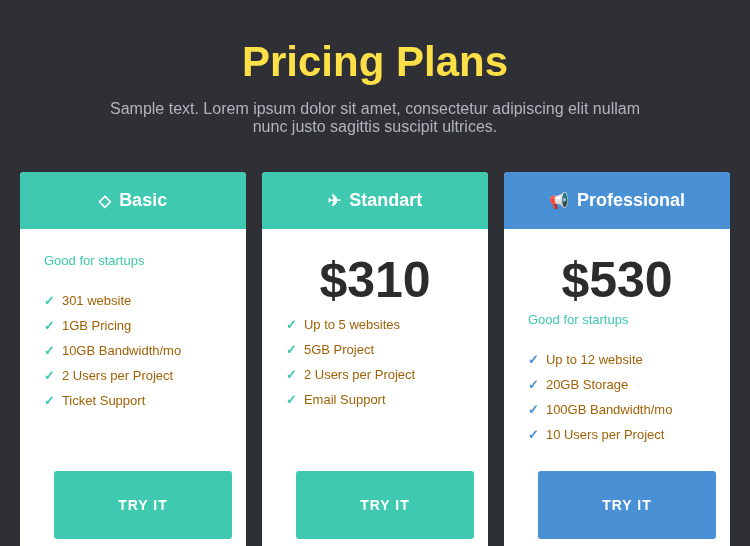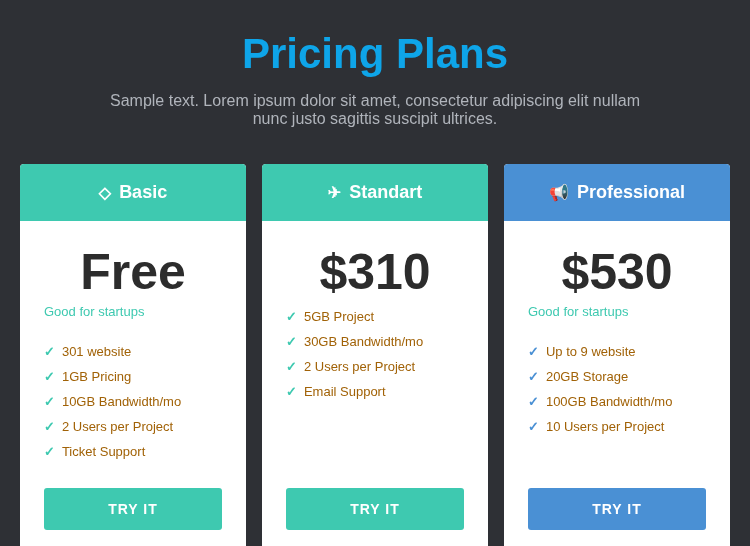--- a/index.html
+++ b/index.html
@@ -12,21 +12,22 @@
       flex-direction: column;
       align-items: center;
       justify-content: center;
       padding: 30px 20px;
     }
     .page-title {
       font-size: 42px;
       font-weight: 700;
       text-align: center;
       margin-bottom: 14px;
-      color: #0ea5e9;
+      color: #fde047;
+      margin-top: 8px;
     }
     .page-subtitle {
       font-size: 16px;
       text-align: center;
       color: #b0b4bb;
       margin-bottom: 36px;
       max-width: 560px;
     }
     .plans-container {
       display: flex;
@@ -97,30 +98,31 @@
       content: '✓';
       color: #3ec9b0;
       font-weight: 700;
       font-size: 13px;
       flex-shrink: 0;
     }
     .plan-features li.blue-check::before { color: #4a90d4; }
     .plan-btn {
       display: block;
       width: 100%;
-      padding: 13px;
+      padding: 26px;
       border: none;
       border-radius: 3px;
       font-size: 14px;
       font-weight: 700;
       letter-spacing: 1px;
       cursor: pointer;
       text-align: center;
       color: #fff;
       text-transform: uppercase;
+      margin-left: 10px;
     }
     .plan-btn.green { background: #3ec9b0; }
     .plan-btn.blue { background: #4a90d4; }
     .icon-symbol {
       font-size: 16px;
     }
   </style>
 </head>
 <body>
 
@@ -128,58 +130,57 @@
 
 <p class="page-subtitle">Sample text. Lorem ipsum dolor sit amet, consectetur adipiscing elit nullam nunc justo sagittis suscipit ultrices.</p>
 
 <div class="plans-container">
 <div class="plan-card">
       <div class="plan-header basic">
         <span class="icon-symbol">◇</span>
         <span>Basic</span>
       </div>
       <div class="plan-body">
-        <div class="plan-price">Free</div>
         <div class="plan-tagline">Good for startups</div>
         <ul class="plan-features">
           <li class="">301 website</li>
           <li class="">1GB Pricing</li>
           <li class="">10GB Bandwidth/mo</li>
           <li class="">2 Users per Project</li>
           <li class="">Ticket Support</li>
         </ul>
         <button class="plan-btn green">TRY IT</button>
       </div>
     </div>
     <div class="plan-card">
       <div class="plan-header standart">
         <span class="icon-symbol">✈</span>
         <span>Standart</span>
       </div>
       <div class="plan-body">
         <div class="plan-price">$310</div>
         <ul class="plan-features">
+          <li class="">Up to 5 websites</li>
           <li class="">5GB Project</li>
-          <li class="">30GB Bandwidth/mo</li>
           <li class="">2 Users per Project</li>
           <li class="">Email Support</li>
         </ul>
         <button class="plan-btn green">TRY IT</button>
       </div>
     </div>
     <div class="plan-card">
       <div class="plan-header professional">
         <span class="icon-symbol">📢</span>
         <span>Professional</span>
       </div>
       <div class="plan-body">
         <div class="plan-price">$530</div>
         <div class="plan-tagline">Good for startups</div>
         <ul class="plan-features">
-          <li class="blue-check">Up to 9 website</li>
+          <li class="blue-check">Up to 12 website</li>
           <li class="blue-check">20GB Storage</li>
           <li class="blue-check">100GB Bandwidth/mo</li>
           <li class="blue-check">10 Users per Project</li>
         </ul>
         <button class="plan-btn blue">TRY IT</button>
       </div>
     </div>
   </div>
 
 </body></html>

